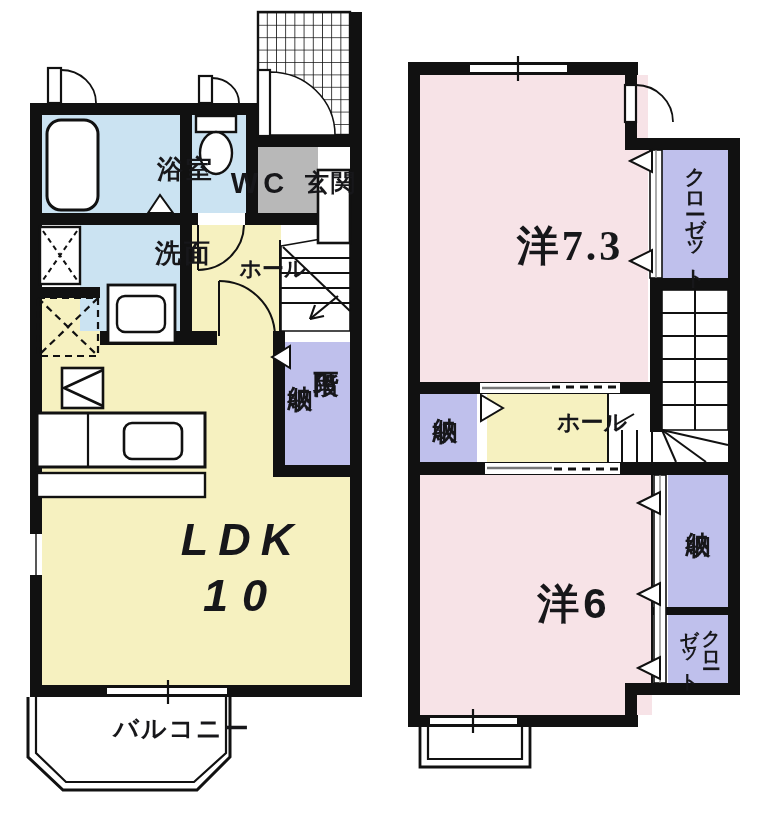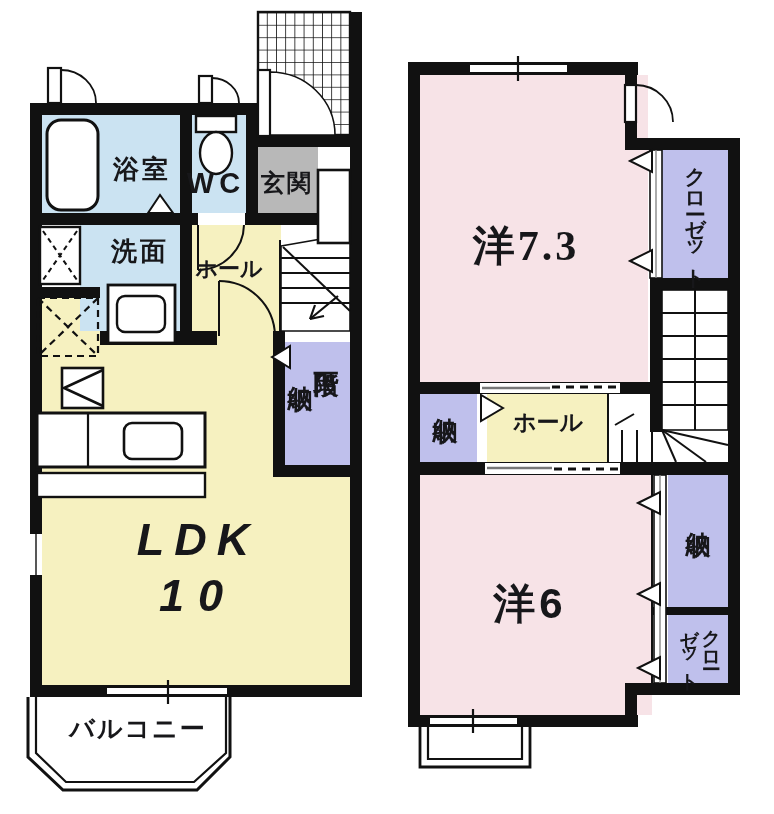--- a/index.html
+++ b/index.html
@@ -1,20 +1,20 @@
 <!DOCTYPE html>
 <html><head>
 <meta charset="utf-8">
 <style>
   html,body{margin:0;padding:0;background:#ffffff;}
   .plan{position:relative;width:774px;height:814px;background:#fff;overflow:hidden;
         font-family:"Liberation Sans", sans-serif;}
   .plan svg{position:absolute;left:0;top:0;}
   .lbl{position:absolute;color:#17171a;font-weight:600;line-height:1.06;white-space:nowrap;}
-  .c{text-align:center;}
+  .c{text-align:center;padding-left:44px;}
   .v{writing-mode:vertical-rl;}
 </style>
 </head>
 <body>
 
 <div class="plan">
 
 <svg width="774" height="814" viewBox="0 0 774 814">
   <defs>
     <pattern id="porchgrid" width="9.2" height="12.4" patternUnits="userSpaceOnUse">
@@ -250,21 +250,21 @@
       <line x1="473" y1="709" x2="473" y2="733" stroke="#111" stroke-width="2.2"></line>
       <path d="M420 727 L420 767 L530 767 L530 727" fill="none" stroke="#111" stroke-width="2.8"></path>
       <path d="M428 727 L428 759 L522 759 L522 727" fill="none" stroke="#111" stroke-width="2.2"></path>
     </g>
   </g>
 </svg>
 
 <div class="lbl c" style="left:98px;top:156px;width:88px;font-size:26px;letter-spacing:3px;">浴室</div>
 <div class="lbl c" style="left:184px;top:168px;width:64px;font-size:29px;letter-spacing:5px;">WC</div>
 <div class="lbl c" style="left:252px;top:170px;width:70px;font-size:24px;letter-spacing:2px;text-align:center;">玄関</div>
-<div class="lbl c" style="left:96px;top:240px;width:88px;font-size:26px;letter-spacing:3px;font-family:Liberation Mono, monospace;">洗面</div>
+<div class="lbl c" style="left:96px;top:240px;width:88px;font-size:26px;letter-spacing:3px;">洗面</div>
 <div class="lbl c" style="left:186px;top:257px;width:86px;font-size:22px;">ホール</div>
 <div class="lbl v" style="left:313px;top:352px;font-size:25px;">階段下</div>
 <div class="lbl v" style="left:287px;top:366px;font-size:25px;">収納</div>
 <div class="lbl c" style="left:116px;top:516px;width:164px;font-size:45px;letter-spacing:10px;font-style:italic;">LDK</div>
 <div class="lbl c" style="left:116px;top:572px;width:164px;font-size:45px;letter-spacing:14px;font-style:italic;">10</div>
 <div class="lbl c" style="left:56px;top:715px;width:164px;font-size:25px;letter-spacing:2px;">バルコニー</div>
 
 <div class="lbl c" style="left:415px;top:224px;width:222px;font-size:42px;letter-spacing:3px;font-family:Liberation Serif, serif;">洋7.3</div>
 <div class="lbl v" style="left:684px;top:153px;font-size:21px;letter-spacing:1px;">クローゼット</div>
 <div class="lbl v" style="left:432px;top:398px;font-size:25px;">収納</div>

